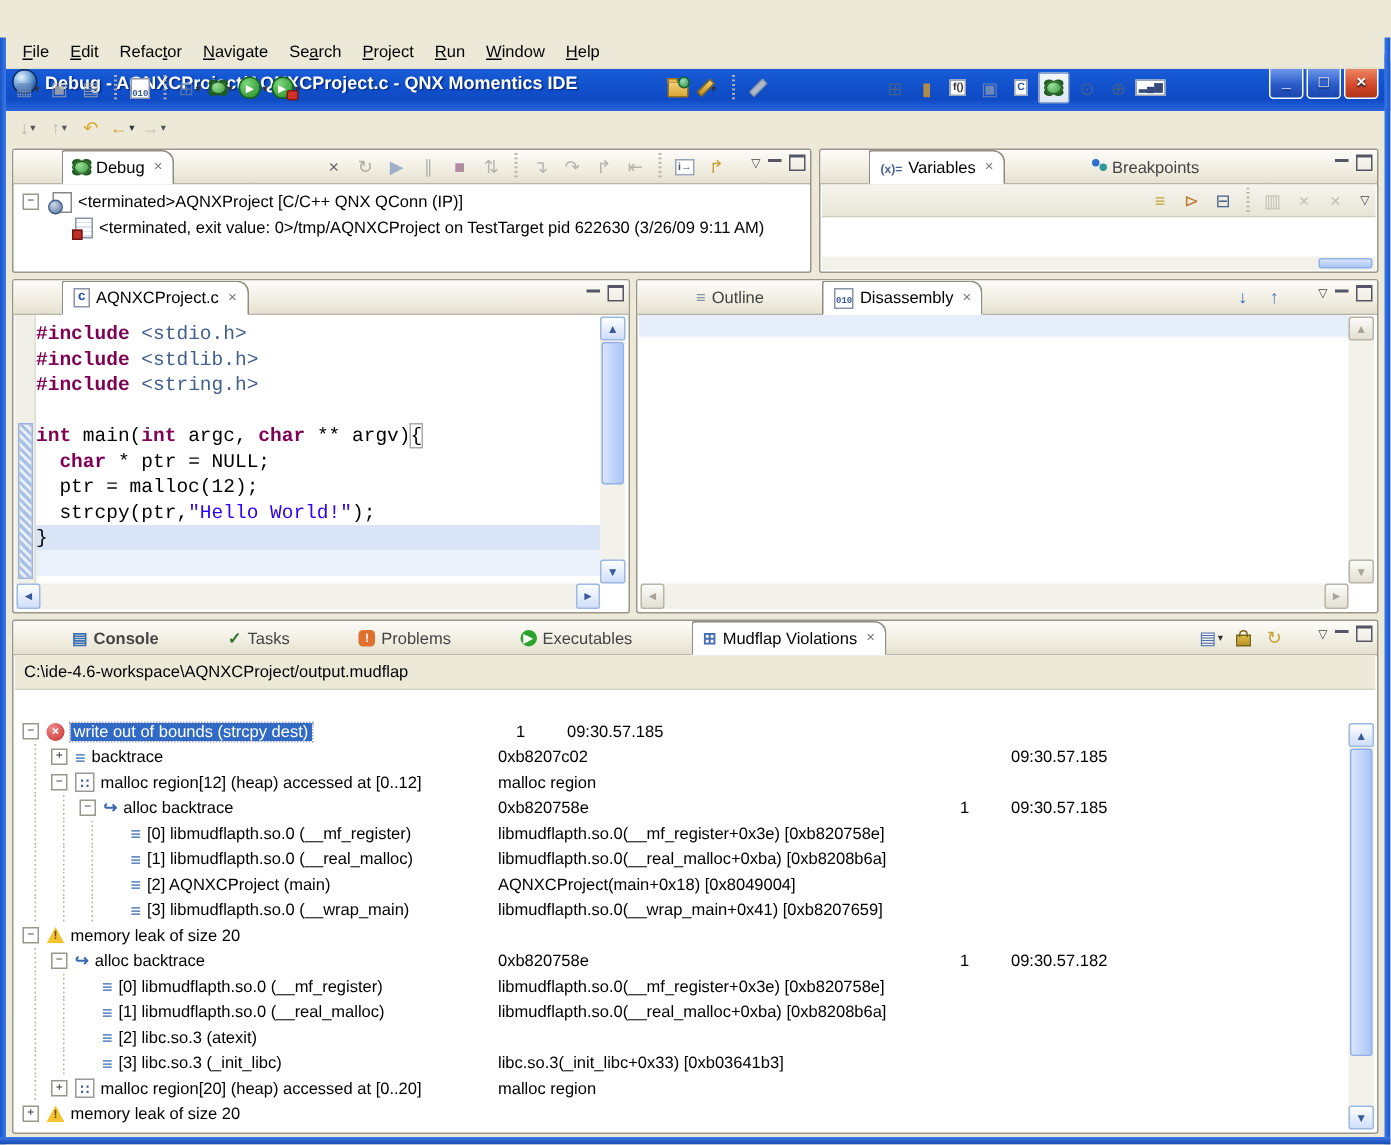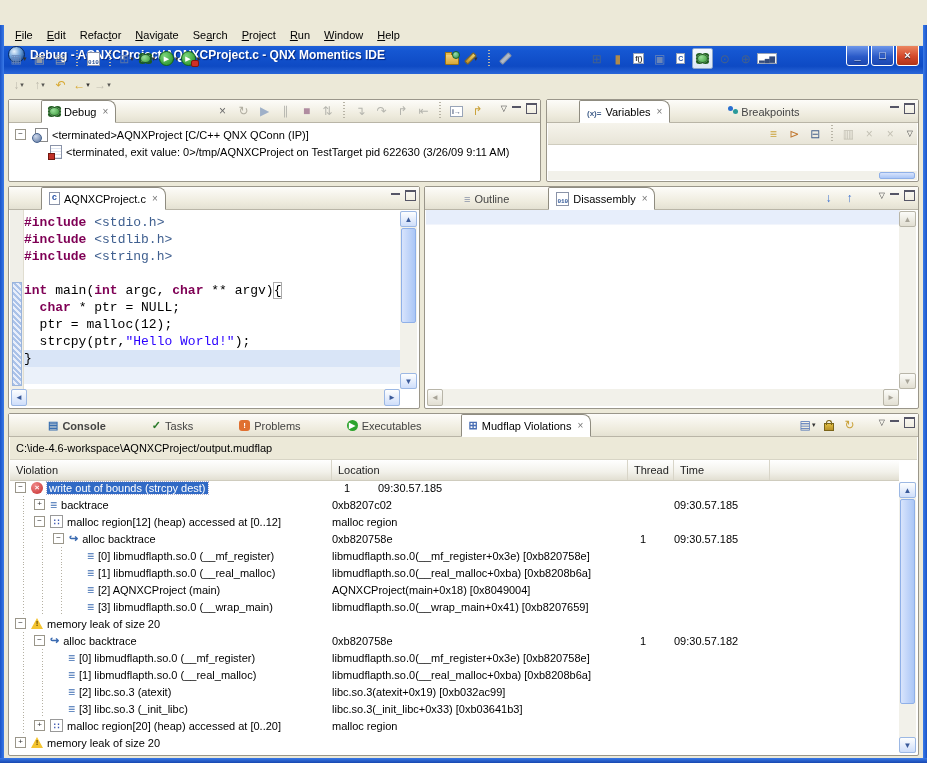--- a/index.html
+++ b/index.html
@@ -505,27 +505,20 @@
     <div class="panel-ctl">
       <span class="vmenu">▽</span>
       <span class="minib"></span>
       <span class="maxib"></span>
     </div>
   </div>
   <div id="mudflap-body">
     <div id="pathbar">
       <span>C:\ide-4.6-workspace\AQNXCProject/output.mudflap</span>
     </div>
-    <div id="grid-header">
-      <div class="hcell" style="width:322px;">Violation</div>
-      <div class="hcell" style="width:296px;">Location</div>
-      <div class="hcell" style="width:46px;padding-left:6px;">Thread</div>
-      <div class="hcell" style="width:96px;">Time</div>
-      <div class="hcell" style="flex:1;border-right:none;"></div>
-    </div>
     <div id="rows">
         <div class="row">
           <div class="cell-tree">
             <span class="exp">−</span>
             <span class="rico ic-err">×</span>
             <span class="lbl sel">write out of bounds (strcpy dest)</span>
           </div>
           <div class="cell-thr">1</div>
           <div class="cell-time">09:30.57.185</div>
         </div>
@@ -661,21 +654,20 @@
           <div class="cell-time"></div>
         </div>
         <div class="row">
           <div class="cell-tree">
             <span class="ind"></span>
             <span class="ind"></span>
             <span class="exp-sp"></span>
             <span class="rico ic-frame">≡</span>
             <span class="lbl">[2] libc.so.3 (atexit)</span>
           </div>
-          <div class="cell-loc">libc.so.3(atexit+0x19) [0xb032ac99]</div>
           <div class="cell-thr"></div>
           <div class="cell-time"></div>
         </div>
         <div class="row">
           <div class="cell-tree">
             <span class="ind"></span>
             <span class="ind"></span>
             <span class="exp-sp"></span>
             <span class="rico ic-frame">≡</span>
             <span class="lbl">[3] libc.so.3 (_init_libc)</span>

